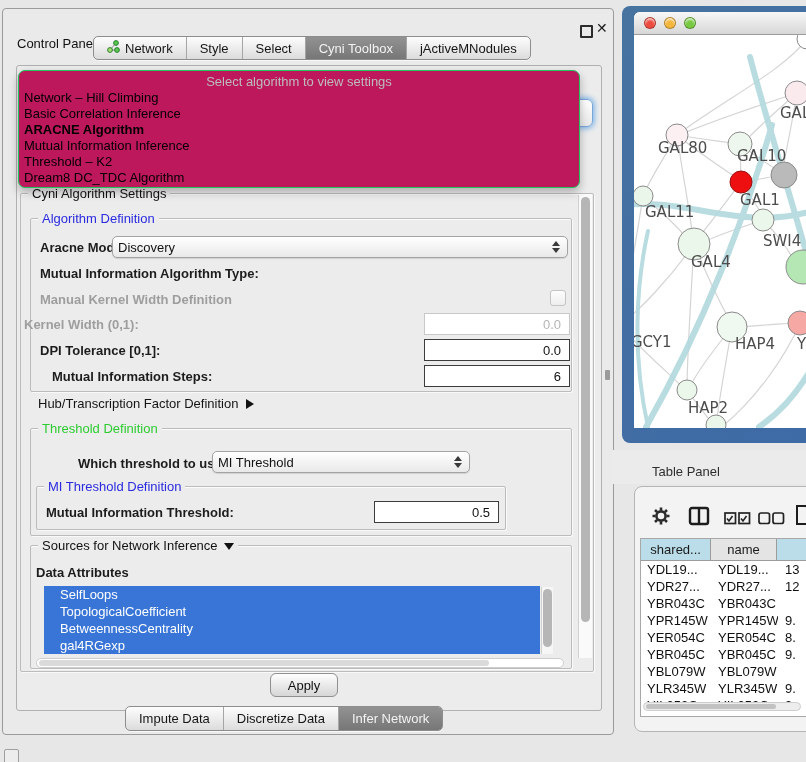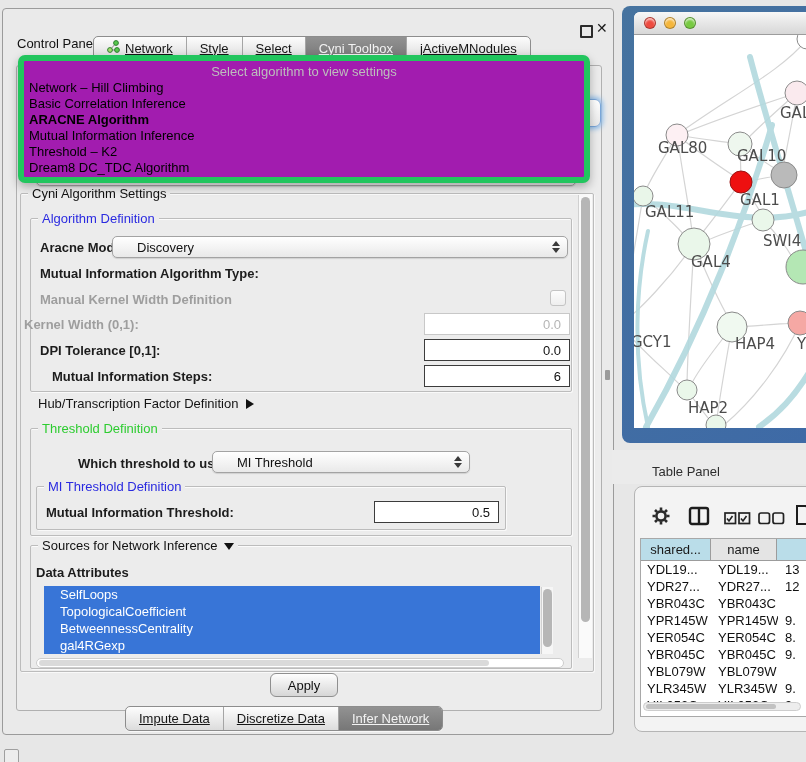--- a/index.html
+++ b/index.html
@@ -11,33 +11,33 @@
     border:1px solid #9b9b9b;border-radius:4px;}
   .cp-title{position:absolute;left:14px;top:27px;font-size:13px;color:#111;}
   .float-ico{position:absolute;left:577px;top:16px;width:9px;height:9px;border:2px solid #2c2c2c;border-radius:1px;}
   .close-ico{position:absolute;left:593px;top:11px;font-size:14px;font-weight:bold;color:#1b1b1b;}
   .content{position:absolute;left:14px;top:57px;width:584px;height:644px;background:#ececec;
     border:1px solid #b0b0b0;border-radius:3px;}
 
   .seg{position:absolute;display:flex;height:22px;border:1px solid #8d8d8d;border-radius:5px;
     overflow:hidden;background:linear-gradient(#fdfdfd,#dcdcdc);box-shadow:0 1px 0 rgba(255,255,255,.6);z-index:3;}
   .seg-tab{display:flex;align-items:center;gap:5px;padding:0 13px;font-size:13px;color:#151515;
-    border-right:1px solid #a5a5a5;white-space:nowrap;text-decoration:underline;}
+    border-right:1px solid #a5a5a5;white-space:nowrap;}
   .seg-tab:last-child{border-right:none;}
   .seg-tab.sel{background:linear-gradient(#929292,#777);color:#f3f3f3;}
 
-  .popup{position:absolute;left:18px;top:55px;width:560px;height:116px;background:#a21caf;
-    border:6px solid #22c55e;border-radius:7px;box-shadow:0 4px 10px rgba(0,0,0,.28);z-index:10;}
+  .popup{position:absolute;left:18px;top:70px;width:560px;height:116px;background:#be185d;
+    border:1px solid #22c55e;border-radius:7px;box-shadow:0 4px 10px rgba(0,0,0,.28);z-index:10;}
   .hint{text-align:center;font-size:13px;color:#bdbdbd;height:17px;line-height:17px;margin-top:2px;}
   .pop-item{font-size:13px;height:16px;line-height:16px;padding-left:5px;color:#000;white-space:nowrap;}
   .pop-item.sel{font-weight:bold;}
 
   .combo{position:absolute;height:22px;border:1px solid #a3a3a3;border-radius:5px;
     background:linear-gradient(#fff,#e9e9e9);box-shadow:0 1px 1px rgba(0,0,0,.12);
-    display:flex;align-items:center;font-size:13px;color:#111;padding-left:24px;box-sizing:border-box;}
+    display:flex;align-items:center;font-size:13px;color:#111;padding-left:5px;box-sizing:border-box;}
   .combo .arr{position:absolute;right:7px;top:50%;transform:translateY(-50%);display:flex;flex-direction:column;gap:2px;}
   .arr .up{width:0;height:0;border-left:4px solid transparent;border-right:4px solid transparent;border-bottom:5px solid #3a3a3a;}
   .arr .dn{width:0;height:0;border-left:4px solid transparent;border-right:4px solid transparent;border-top:5px solid #3a3a3a;}
   .frag-combo{left:575px;top:99px;width:18px;height:28px;z-index:5;border-radius:0 6px 6px 0;
     border:1px solid #79a6d8;box-shadow:0 0 5px 2px #8cbbe9;}
   .gal-combo{left:36px;top:160px;width:540px;height:26px;z-index:4;color:#98a298;}
 
   .group{position:absolute;border:1px solid #bcbcbc;border-radius:2px;
     box-shadow:inset 0 1px 0 rgba(255,255,255,.8),1px 1px 0 rgba(255,255,255,.7);}
   .gtitle{position:absolute;font-size:13px;background:#ececec;padding:0 4px;white-space:nowrap;color:#111;z-index:2;}

